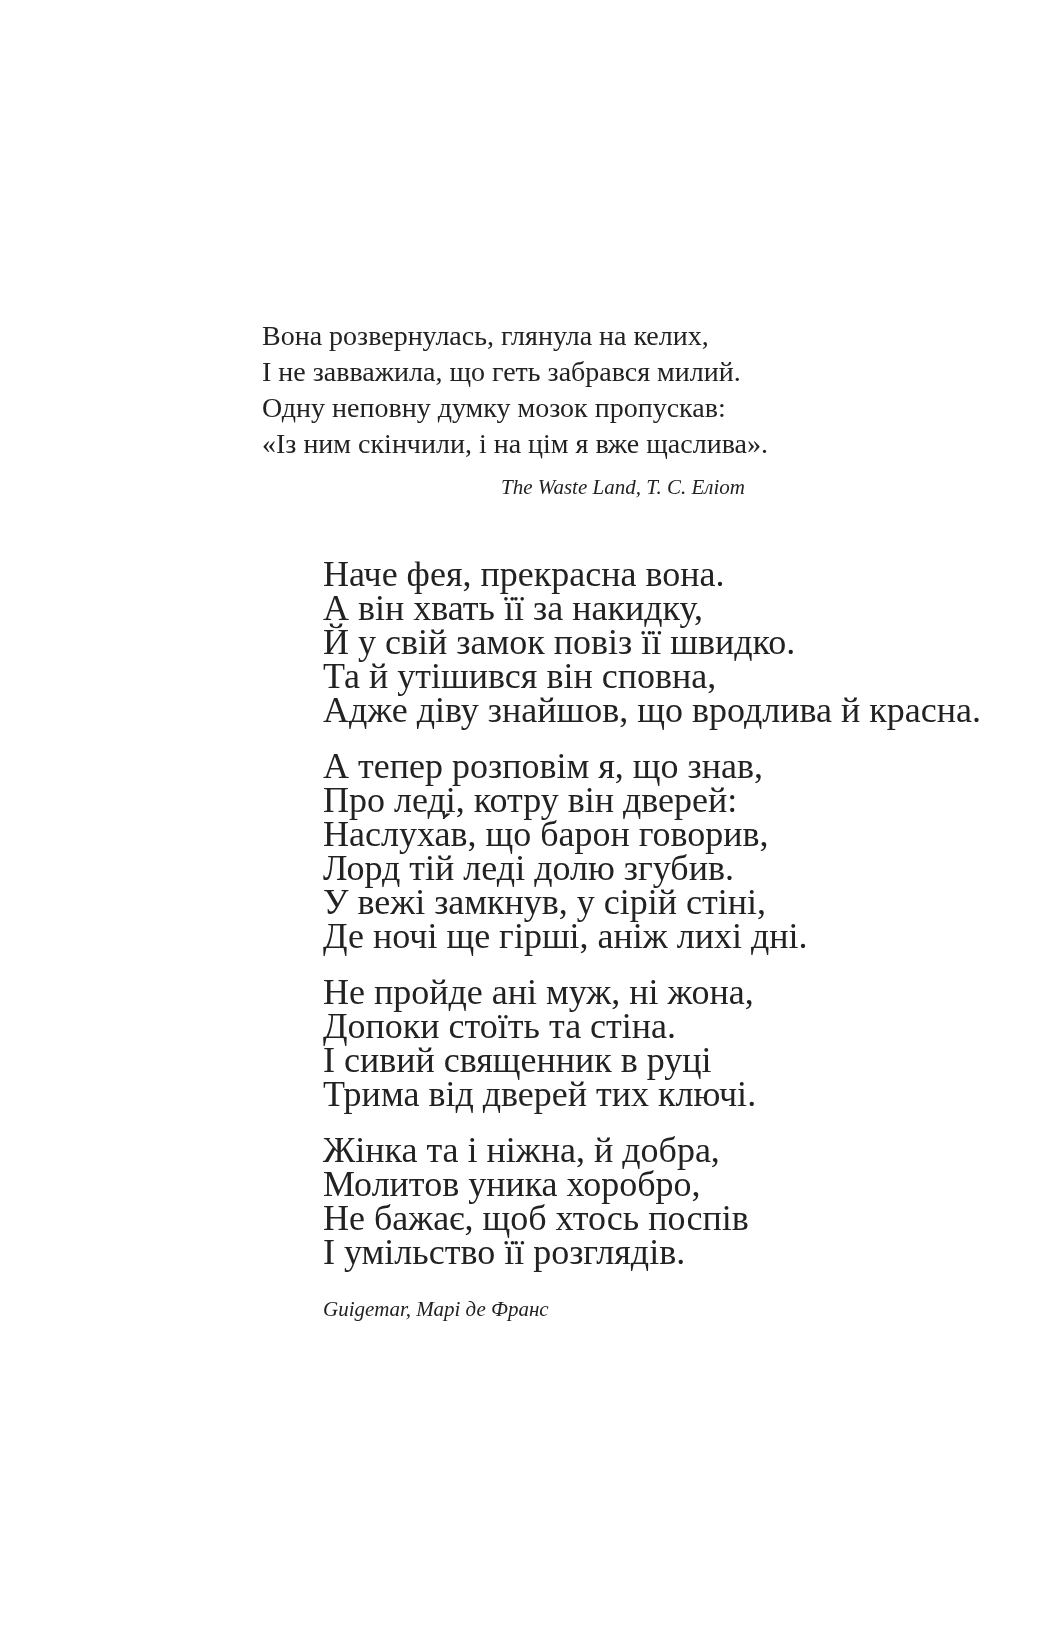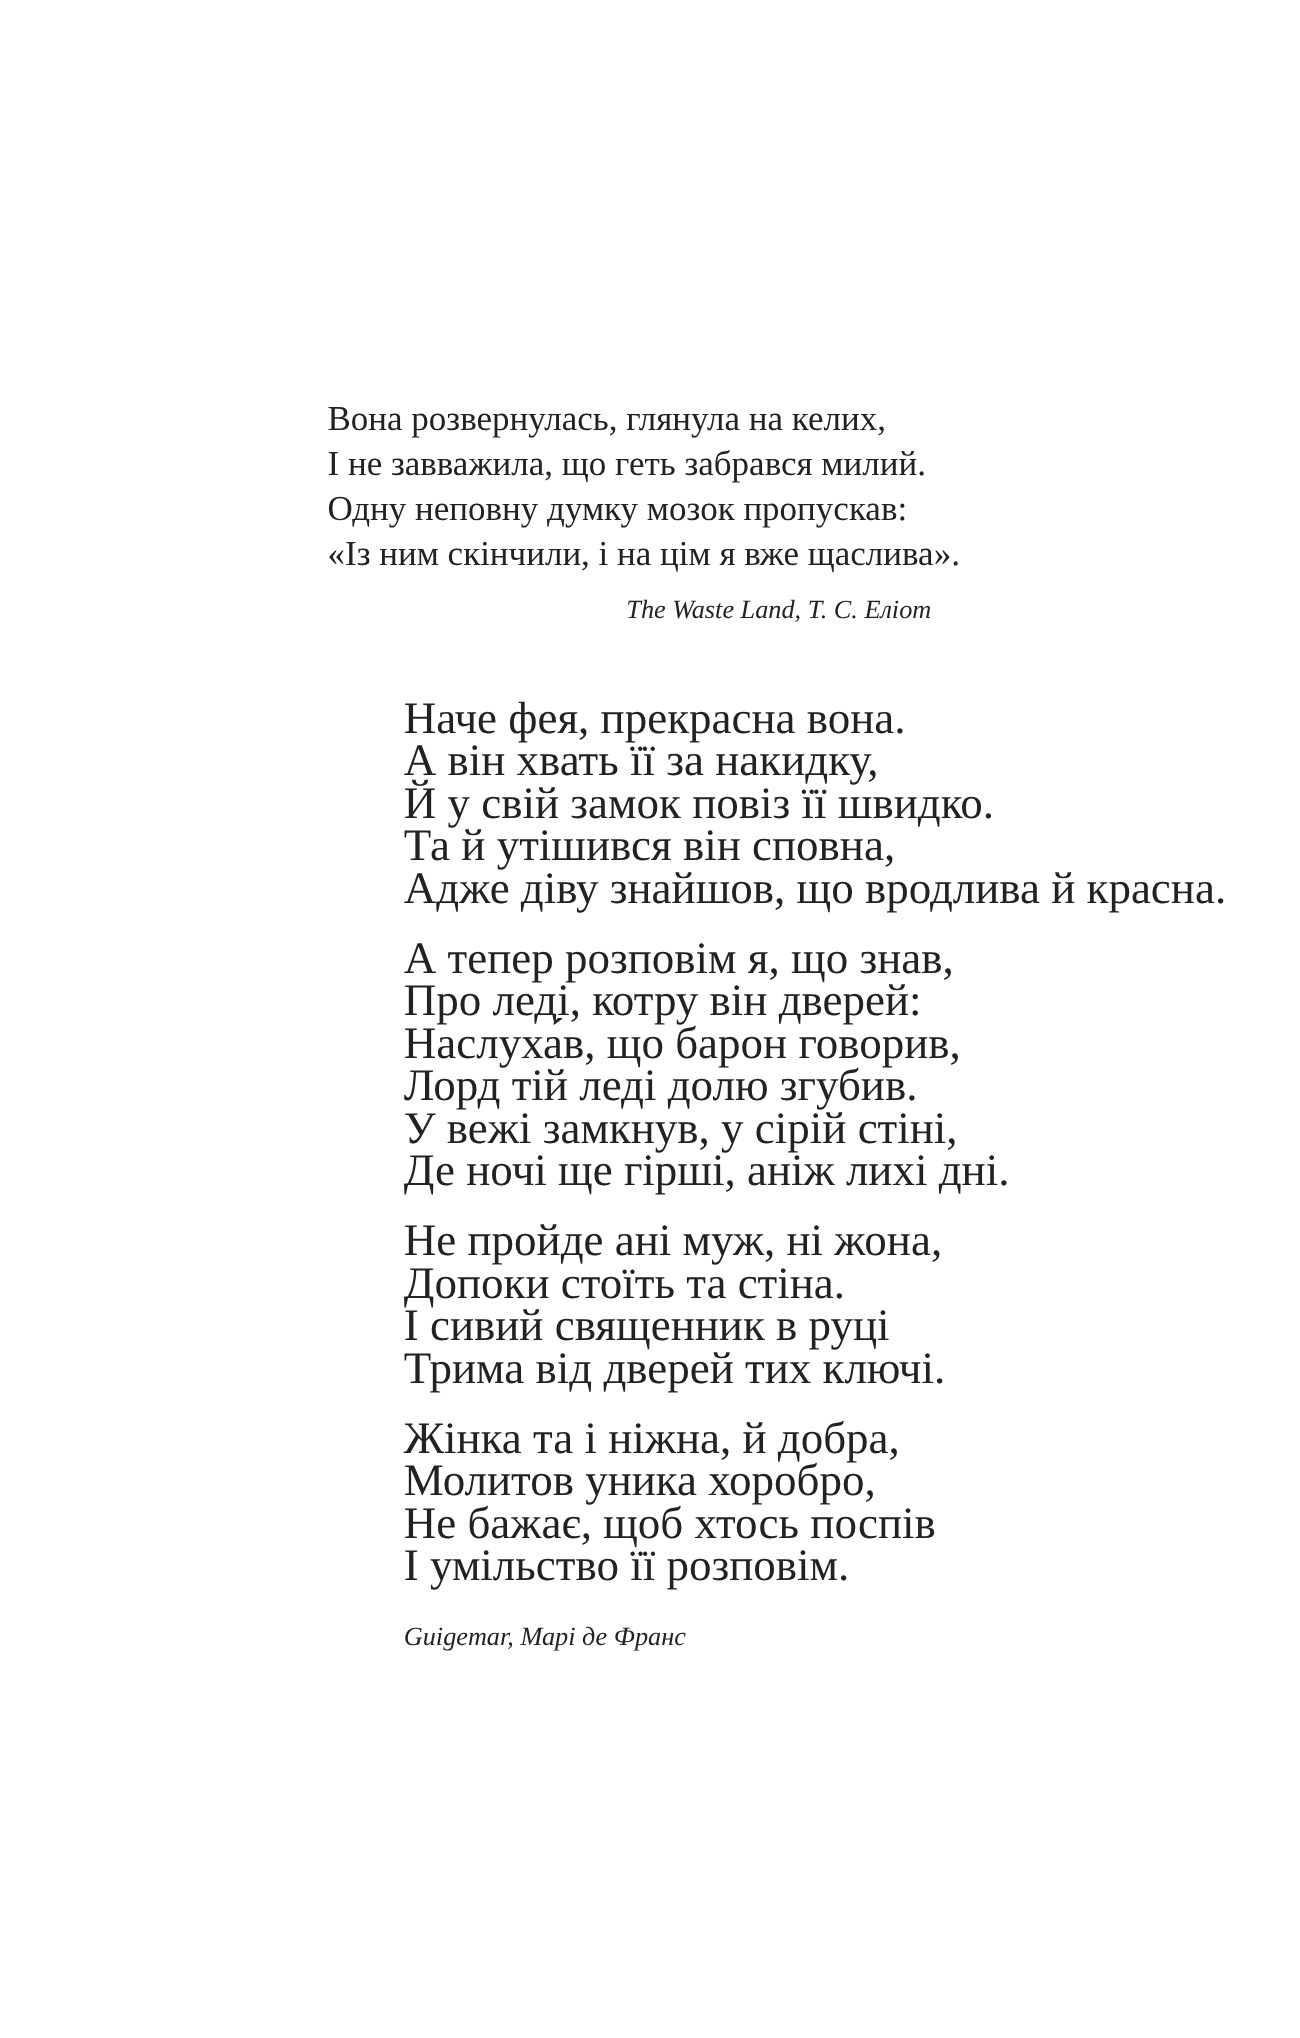--- a/index.html
+++ b/index.html
@@ -86,20 +86,20 @@
       <div class="line">Не пройде ані муж, ні жона,</div>
       <div class="line">Допоки стоїть та стіна.</div>
       <div class="line">І сивий священник в руці</div>
       <div class="line">Трима від дверей тих ключі.</div>
     </div>
 
     <div class="stanza">
       <div class="line">Жінка та і ніжна, й добра,</div>
       <div class="line">Молитов уника хоробро,</div>
       <div class="line">Не бажає, щоб хтось поспів</div>
-      <div class="line">І умільство її розповім.</div>
+      <div class="line">І умільство її розглядів.</div>
     </div>
 
   </div>
 
   <div class="attribution second">Guigemar, Марі де Франс</div>
 
 </div>
 
 </body></html>

